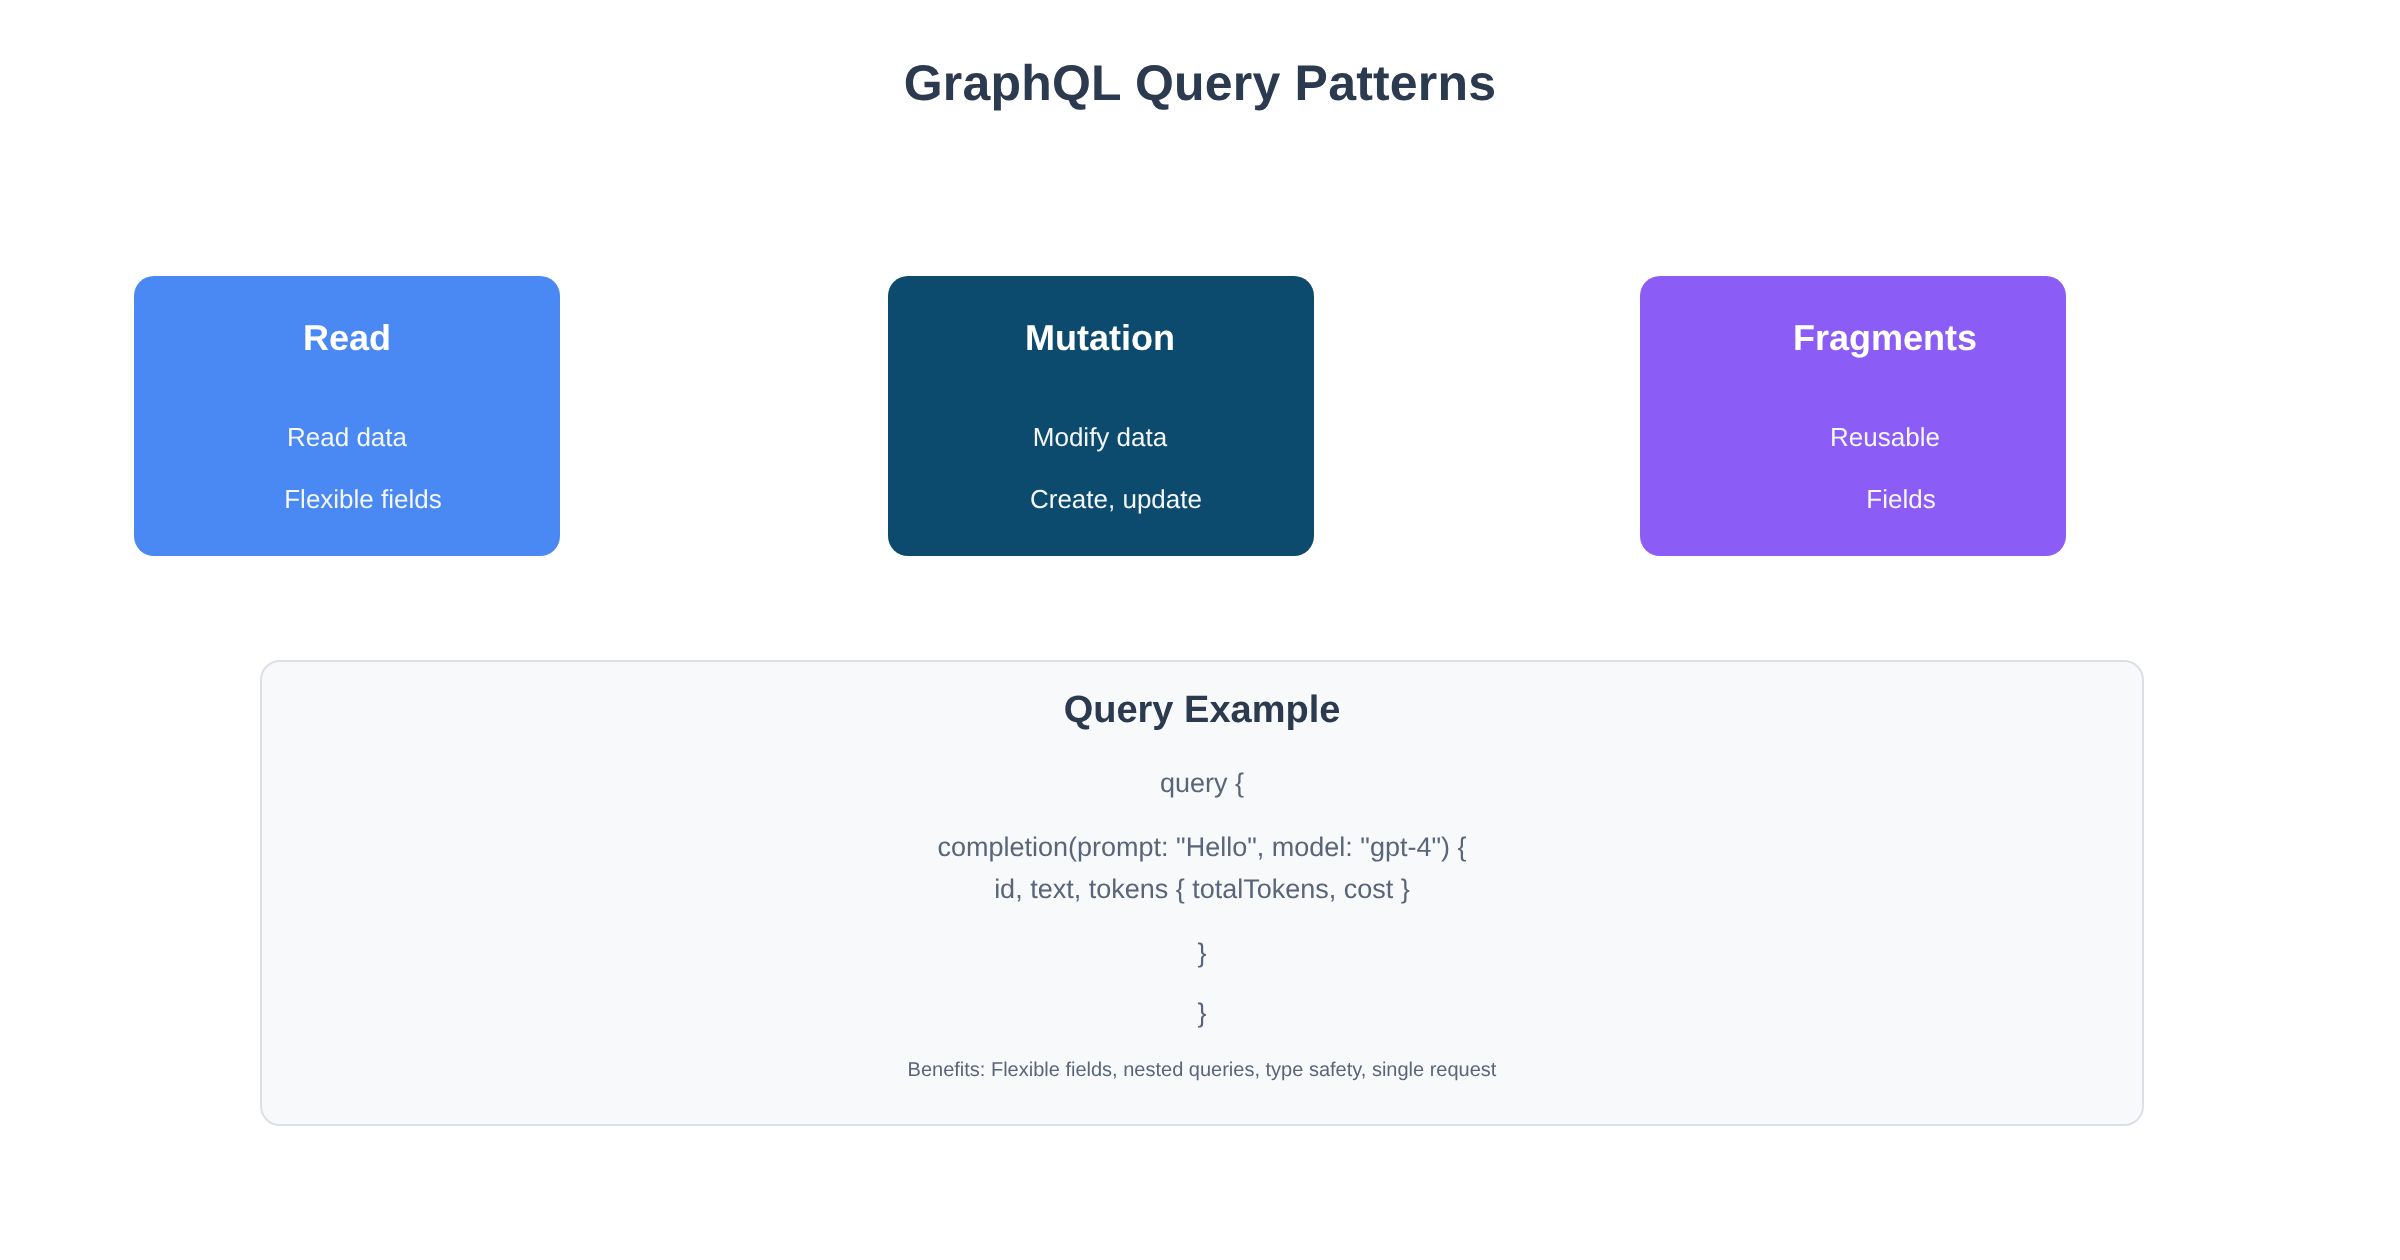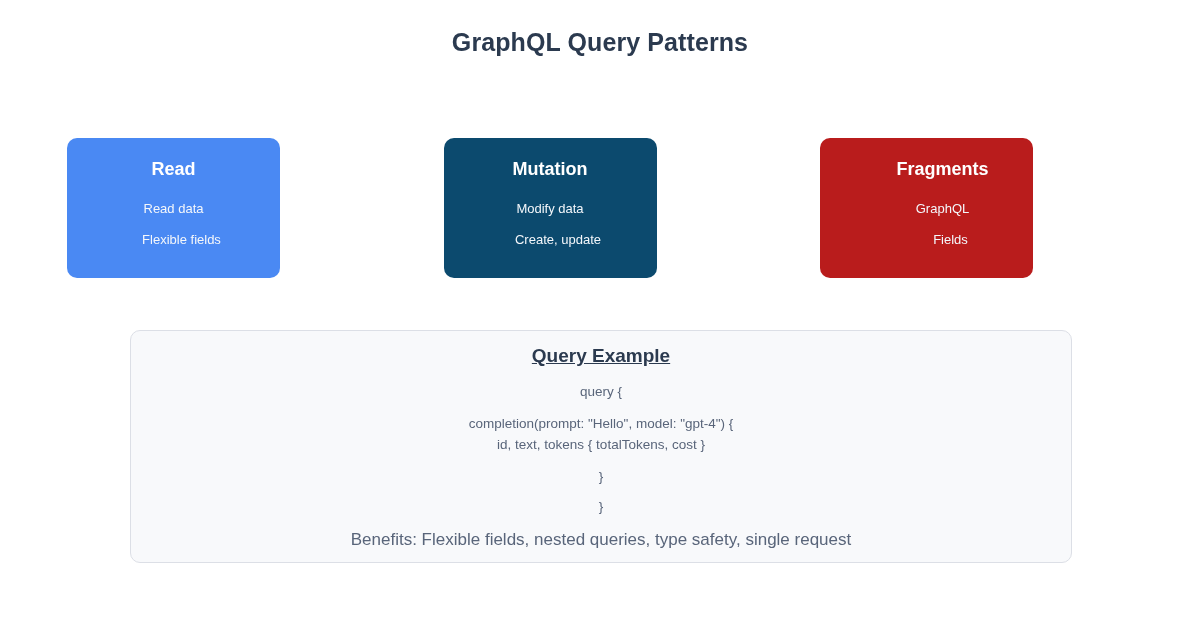--- a/index.html
+++ b/index.html
@@ -65,21 +65,21 @@
     text-align: center;
   }
 
   .card-line {
     font-size: 13px;
     font-weight: normal;
     color: #f4f7fb;
     text-align: center;
     line-height: 1.1;
   }
-  .card-line.first { margin-top: 22px; }
+  .card-line.first { margin-top: 32px; }
   .card-line.second { margin-top: 17px; margin-left: 16px; }
 
   
   .example-panel {
     position: absolute;
     left: 130px;
     top: 330px;
     width: 942px;
     height: 233px;
     box-sizing: border-box;
@@ -91,36 +91,35 @@
     align-items: center;
     padding-top: 14px;
   }
 
   .panel-title {
     font-size: 19px;
     font-weight: bold;
     color: #2b3a4f;
     text-align: center;
     line-height: 1.2;
-    text-decoration: underline;
   }
 
   .code-line {
     font-size: 13.5px;
     color: #59657a;
     text-align: center;
     line-height: 1.2;
   }
   .code-line.l1 { margin-top: 16px; }
   .code-line.l2 { margin-top: 16px; }
   .code-line.l3 { margin-top: 5px; }
   .code-line.l4 { margin-top: 16px; }
   .code-line.l5 { margin-top: 13px; }
   .benefits-line {
-    font-size: 17px;
+    font-size: 10px;
     color: #59657a;
     text-align: center;
     margin-top: 15px;
     line-height: 1.2;
   }
 </style>
 </head>
 <body>
 
 <div class="page">
@@ -135,23 +134,23 @@
       <div class="card-line second">Flexible fields</div>
     </div>
 
     <div class="card" style="background: #0c4a6e;">
       <div class="card-title">Mutation</div>
       <div class="card-line first">Modify data</div>
       <div class="card-line second">Create, update</div>
     </div>
 
 
-    <div class="card" style="background: #b91c1c; padding-left: 32px;">
+    <div class="card" style="background: #8b5cf6; padding-left: 32px;">
       <div class="card-title">Fragments</div>
-      <div class="card-line first">GraphQL</div>
+      <div class="card-line first">Reusable</div>
       <div class="card-line second">Fields</div>
     </div>
 
   </div>
 
   <div class="example-panel">
     <div class="panel-title">Query Example</div>
     <div class="code-line l1">query {</div>
     <div class="code-line l2">completion(prompt: "Hello", model: "gpt-4") {</div>
     <div class="code-line l3">id, text, tokens { totalTokens, cost }</div>

